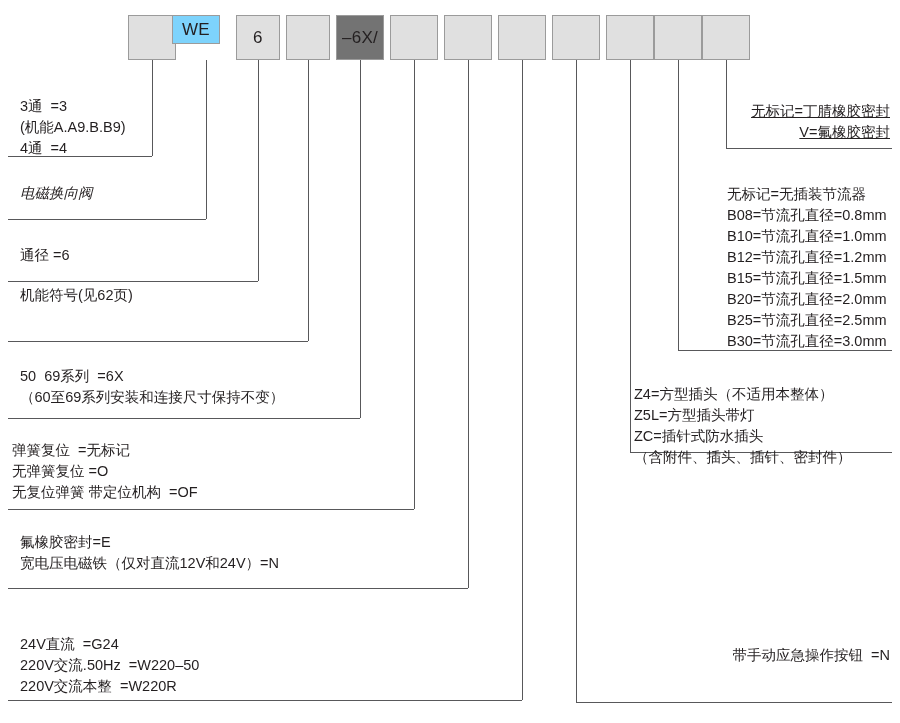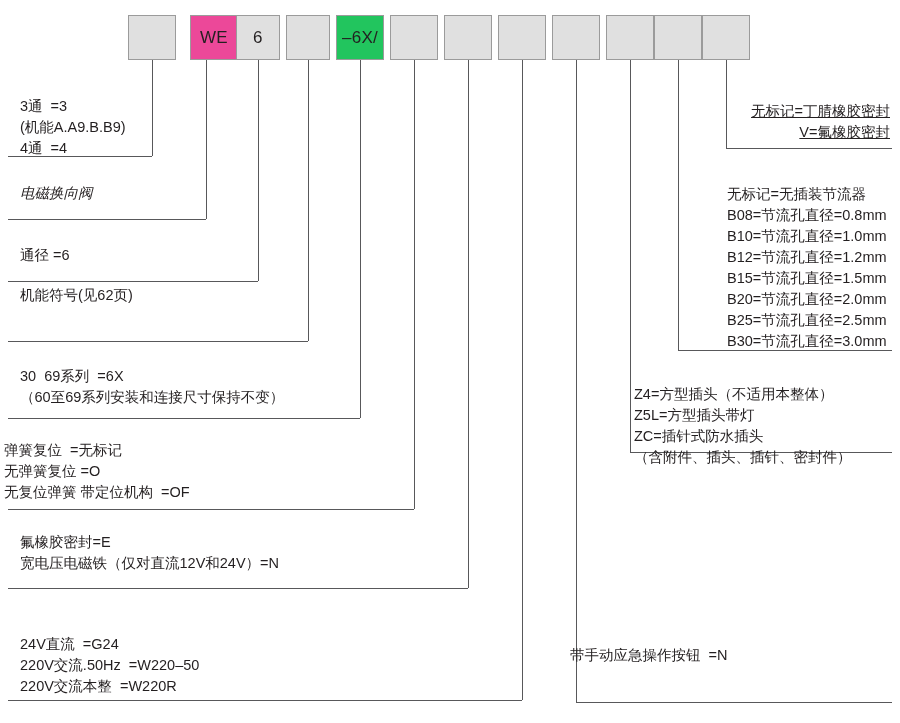--- a/index.html
+++ b/index.html
@@ -50,33 +50,33 @@
     position: absolute;
     font-size: 14.5px;
     line-height: 21px;
     white-space: pre;
     color: #231f20;
   }
   .txt.right-align {
     text-align: right;
   }
   .txt.center-align {
-    text-align: left;
+    text-align: right;
   }
 </style>
 </head>
 <body>
 
 <div id="root">
   <div id="boxes-layer">
       <div class="code-box" style="left: 128px; top: 15px; width: 48px; height: 45px; background: rgb(224, 224, 224); border-color: rgb(155, 155, 155);"></div>
-      <div class="code-box" style="left: 190px; top: 15px; width: 48px; height: 45px; background: #ec4899; border-color: rgb(155, 155, 155);">WE</div>
+      <div class="code-box" style="left: 172px; top: 15px; width: 48px; height: 29px; background: #7dd3fc; border-color: rgb(155, 155, 155);">WE</div>
       <div class="code-box" style="left: 236px; top: 15px; width: 44px; height: 45px; background: rgb(224, 224, 224); border-color: rgb(155, 155, 155);">6</div>
       <div class="code-box" style="left: 286px; top: 15px; width: 44px; height: 45px; background: rgb(224, 224, 224); border-color: rgb(155, 155, 155);"></div>
-      <div class="code-box" style="left: 336px; top: 15px; width: 48px; height: 45px; background: #22c55e; border-color: rgb(155, 155, 155);">–6X/</div>
+      <div class="code-box" style="left: 336px; top: 15px; width: 48px; height: 45px; background: #737373; border-color: rgb(155, 155, 155);">–6X/</div>
       <div class="code-box" style="left: 390px; top: 15px; width: 48px; height: 45px; background: rgb(224, 224, 224); border-color: rgb(155, 155, 155);"></div>
       <div class="code-box" style="left: 444px; top: 15px; width: 48px; height: 45px; background: rgb(224, 224, 224); border-color: rgb(155, 155, 155);"></div>
       <div class="code-box" style="left: 498px; top: 15px; width: 48px; height: 45px; background: rgb(224, 224, 224); border-color: rgb(155, 155, 155);"></div>
       <div class="code-box" style="left: 552px; top: 15px; width: 48px; height: 45px; background: rgb(224, 224, 224); border-color: rgb(155, 155, 155);"></div>
       <div class="code-box" style="left: 606px; top: 15px; width: 48px; height: 45px; background: rgb(224, 224, 224); border-color: rgb(155, 155, 155);"></div>
       <div class="code-box" style="left: 654px; top: 15px; width: 48px; height: 45px; background: rgb(224, 224, 224); border-color: rgb(155, 155, 155);"></div>
       <div class="code-box" style="left: 702px; top: 15px; width: 48px; height: 45px; background: rgb(224, 224, 224); border-color: rgb(155, 155, 155);"></div>
     </div>
   <div id="lines-layer">
       <div class="vline" style="left: 152px; top: 60px; height: 96px; background: rgb(88, 88, 90);"></div>
@@ -104,23 +104,23 @@
       <div class="vline" style="left: 576px; top: 60px; height: 642px; background: rgb(88, 88, 90);"></div>
       <div class="hline" style="left: 576px; top: 702px; width: 316px; background: rgb(88, 88, 90);"></div>
     </div>
   <div id="left-layer">
       <div class="txt" style="left: 20px; top: 96px; color: rgb(35, 31, 32);">3通  =3
 (机能A.A9.B.B9)
 4通  =4</div>
       <div class="txt" style="left: 20px; top: 183px; color: rgb(35, 31, 32); font-style: italic;">电磁换向阀</div>
       <div class="txt" style="left: 20px; top: 245px; color: rgb(35, 31, 32);">通径 =6</div>
       <div class="txt" style="left: 20px; top: 285px; color: rgb(35, 31, 32);">机能符号(见62页)</div>
-      <div class="txt" style="left: 20px; top: 366px; color: rgb(35, 31, 32);">30  69系列  =6X
+      <div class="txt" style="left: 20px; top: 366px; color: rgb(35, 31, 32);">50  69系列  =6X
 （60至69系列安装和连接尺寸保持不变）</div>
-      <div class="txt" style="left: 4px; top: 440px; color: rgb(35, 31, 32);">弹簧复位  =无标记
+      <div class="txt" style="left: 12px; top: 440px; color: rgb(35, 31, 32);">弹簧复位  =无标记
 无弹簧复位 =O
 无复位弹簧 带定位机构  =OF</div>
       <div class="txt" style="left: 20px; top: 532px; color: rgb(35, 31, 32);">氟橡胶密封=E
 宽电压电磁铁（仅对直流12V和24V）=N</div>
       <div class="txt" style="left: 20px; top: 613px; color: rgb(35, 31, 32); margin-top: 21px;">24V直流  =G24
 220V交流.50Hz  =W220–50
 220V交流本整  =W220R</div>
     </div>
   <div id="right-layer">
       <div class="txt right-align" style="left: 618px; top: 101px; width: 272px; color: rgb(35, 31, 32); text-decoration: underline;">无标记=丁腈橡胶密封

